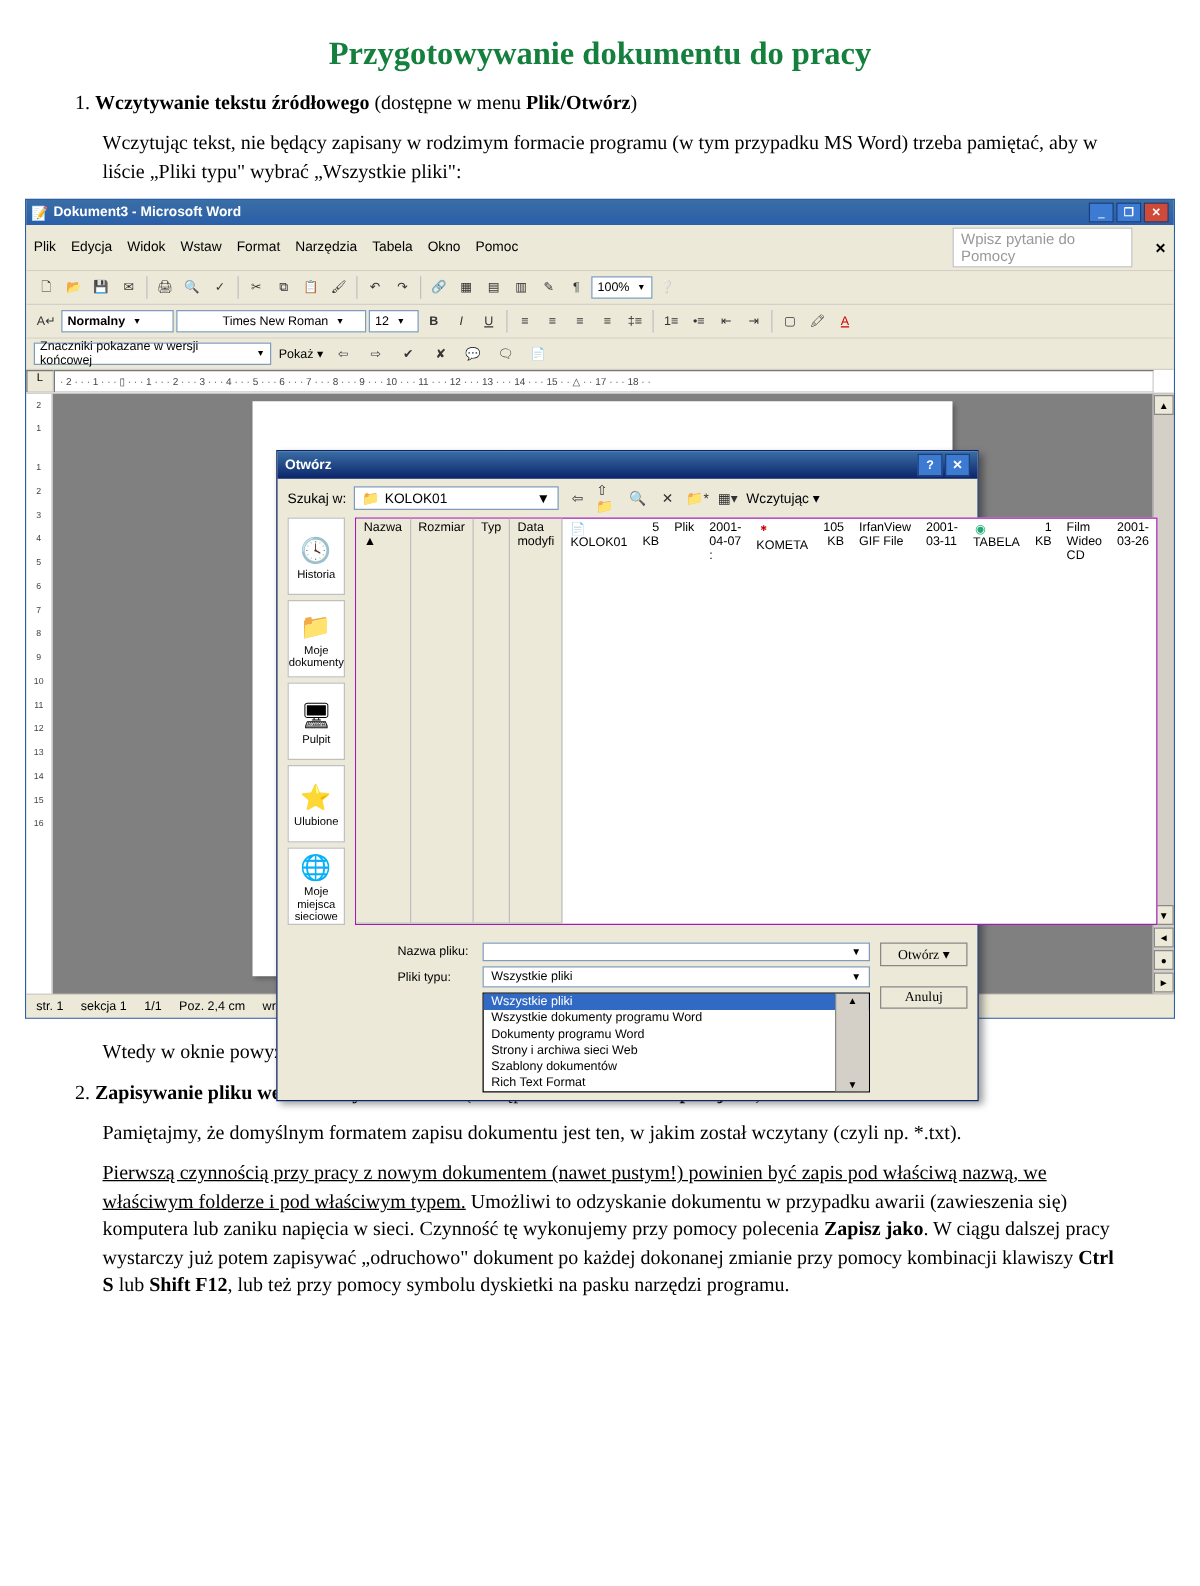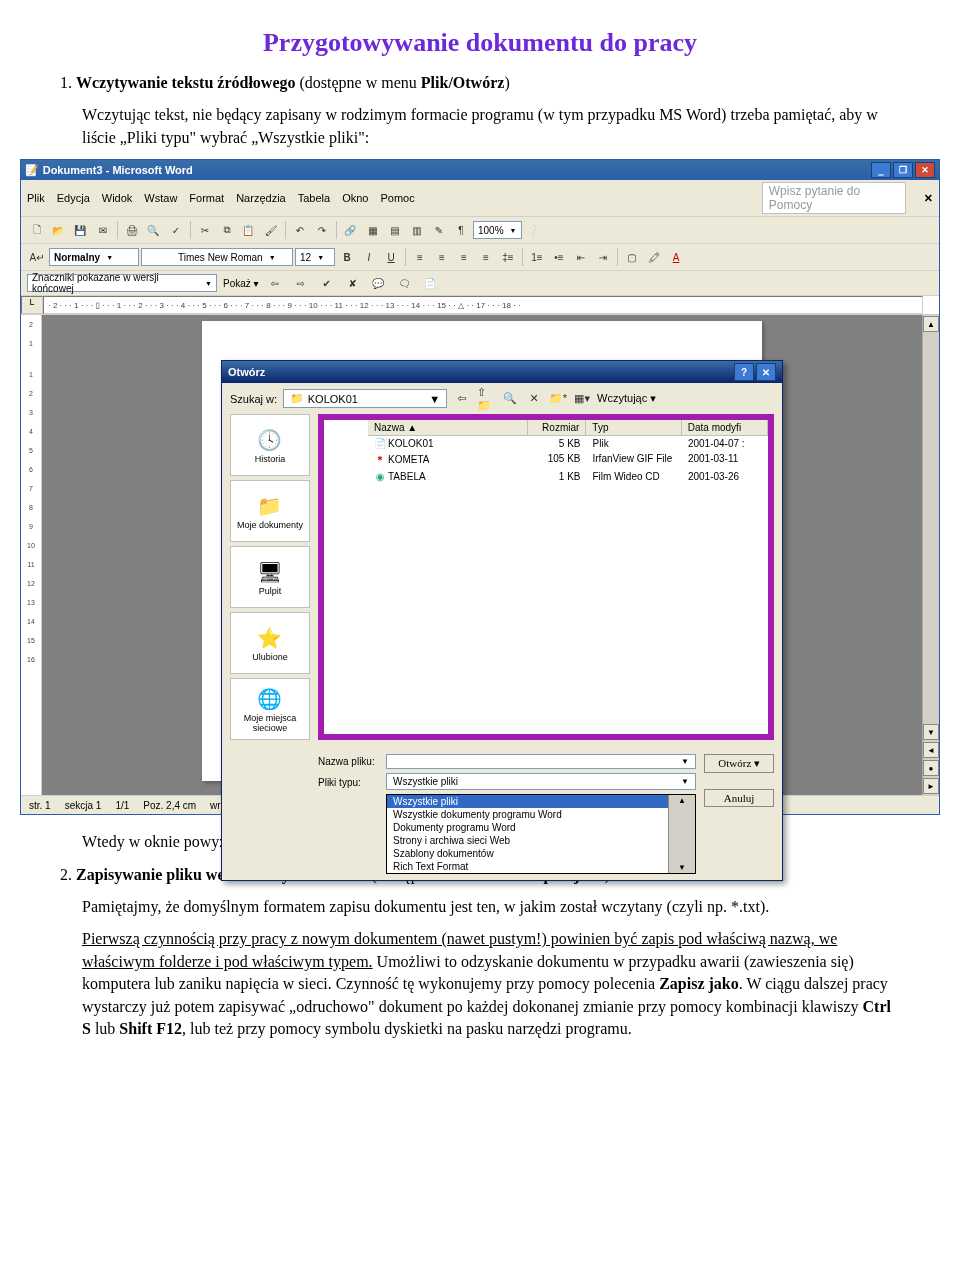--- a/index.html
+++ b/index.html
@@ -8,21 +8,21 @@
     font-family: "Times New Roman", serif;
     font-size: 16px;
     color: #000;
     background: #fff;
     width: 840px;
   }
   h1 {
     text-align: center;
     font-size: 26px;
     font-weight: bold;
-    color: #6d28d9;
+    color: #15803d;
     margin: 8px 0 14px 0;
   }
   .para {
     margin: 0 0 10px 0;
     line-height: 1.4;
   }
   .bold { font-weight: bold; }
   .indent1 { margin-left: 22px; text-indent: -22px; }
   .indent2 { margin-left: 22px; }
   .underline { text-decoration: underline; }
@@ -215,24 +215,23 @@
     flex-direction:column;
     align-items:center;
     justify-content:center;
     font-size:9px;
     text-align:center;
   }
   .place .picon { width:30px;height:28px;display:flex;align-items:center;justify-content:center;font-size:20px;}
   .filelist {
     flex:1;
     background:#fff;
-    border:6px solid #a21caf;
-    display:flex;
-    flex-direction:column;
-    padding-left:44px;
+    border:1px solid #a21caf;
+    display:flex;
+    flex-direction:row;
   }
   .fhead {
     display:flex;
     background:#ece9d8;
     border-bottom:1px solid #c0c0c0;
     font-size:10px;
   }
   .fhead div { padding:2px 6px; border-right:1px solid #c0c0c0;}
   .fcol-name { flex: 1.6; }
   .fcol-size { flex: 0.5; text-align:right;}

